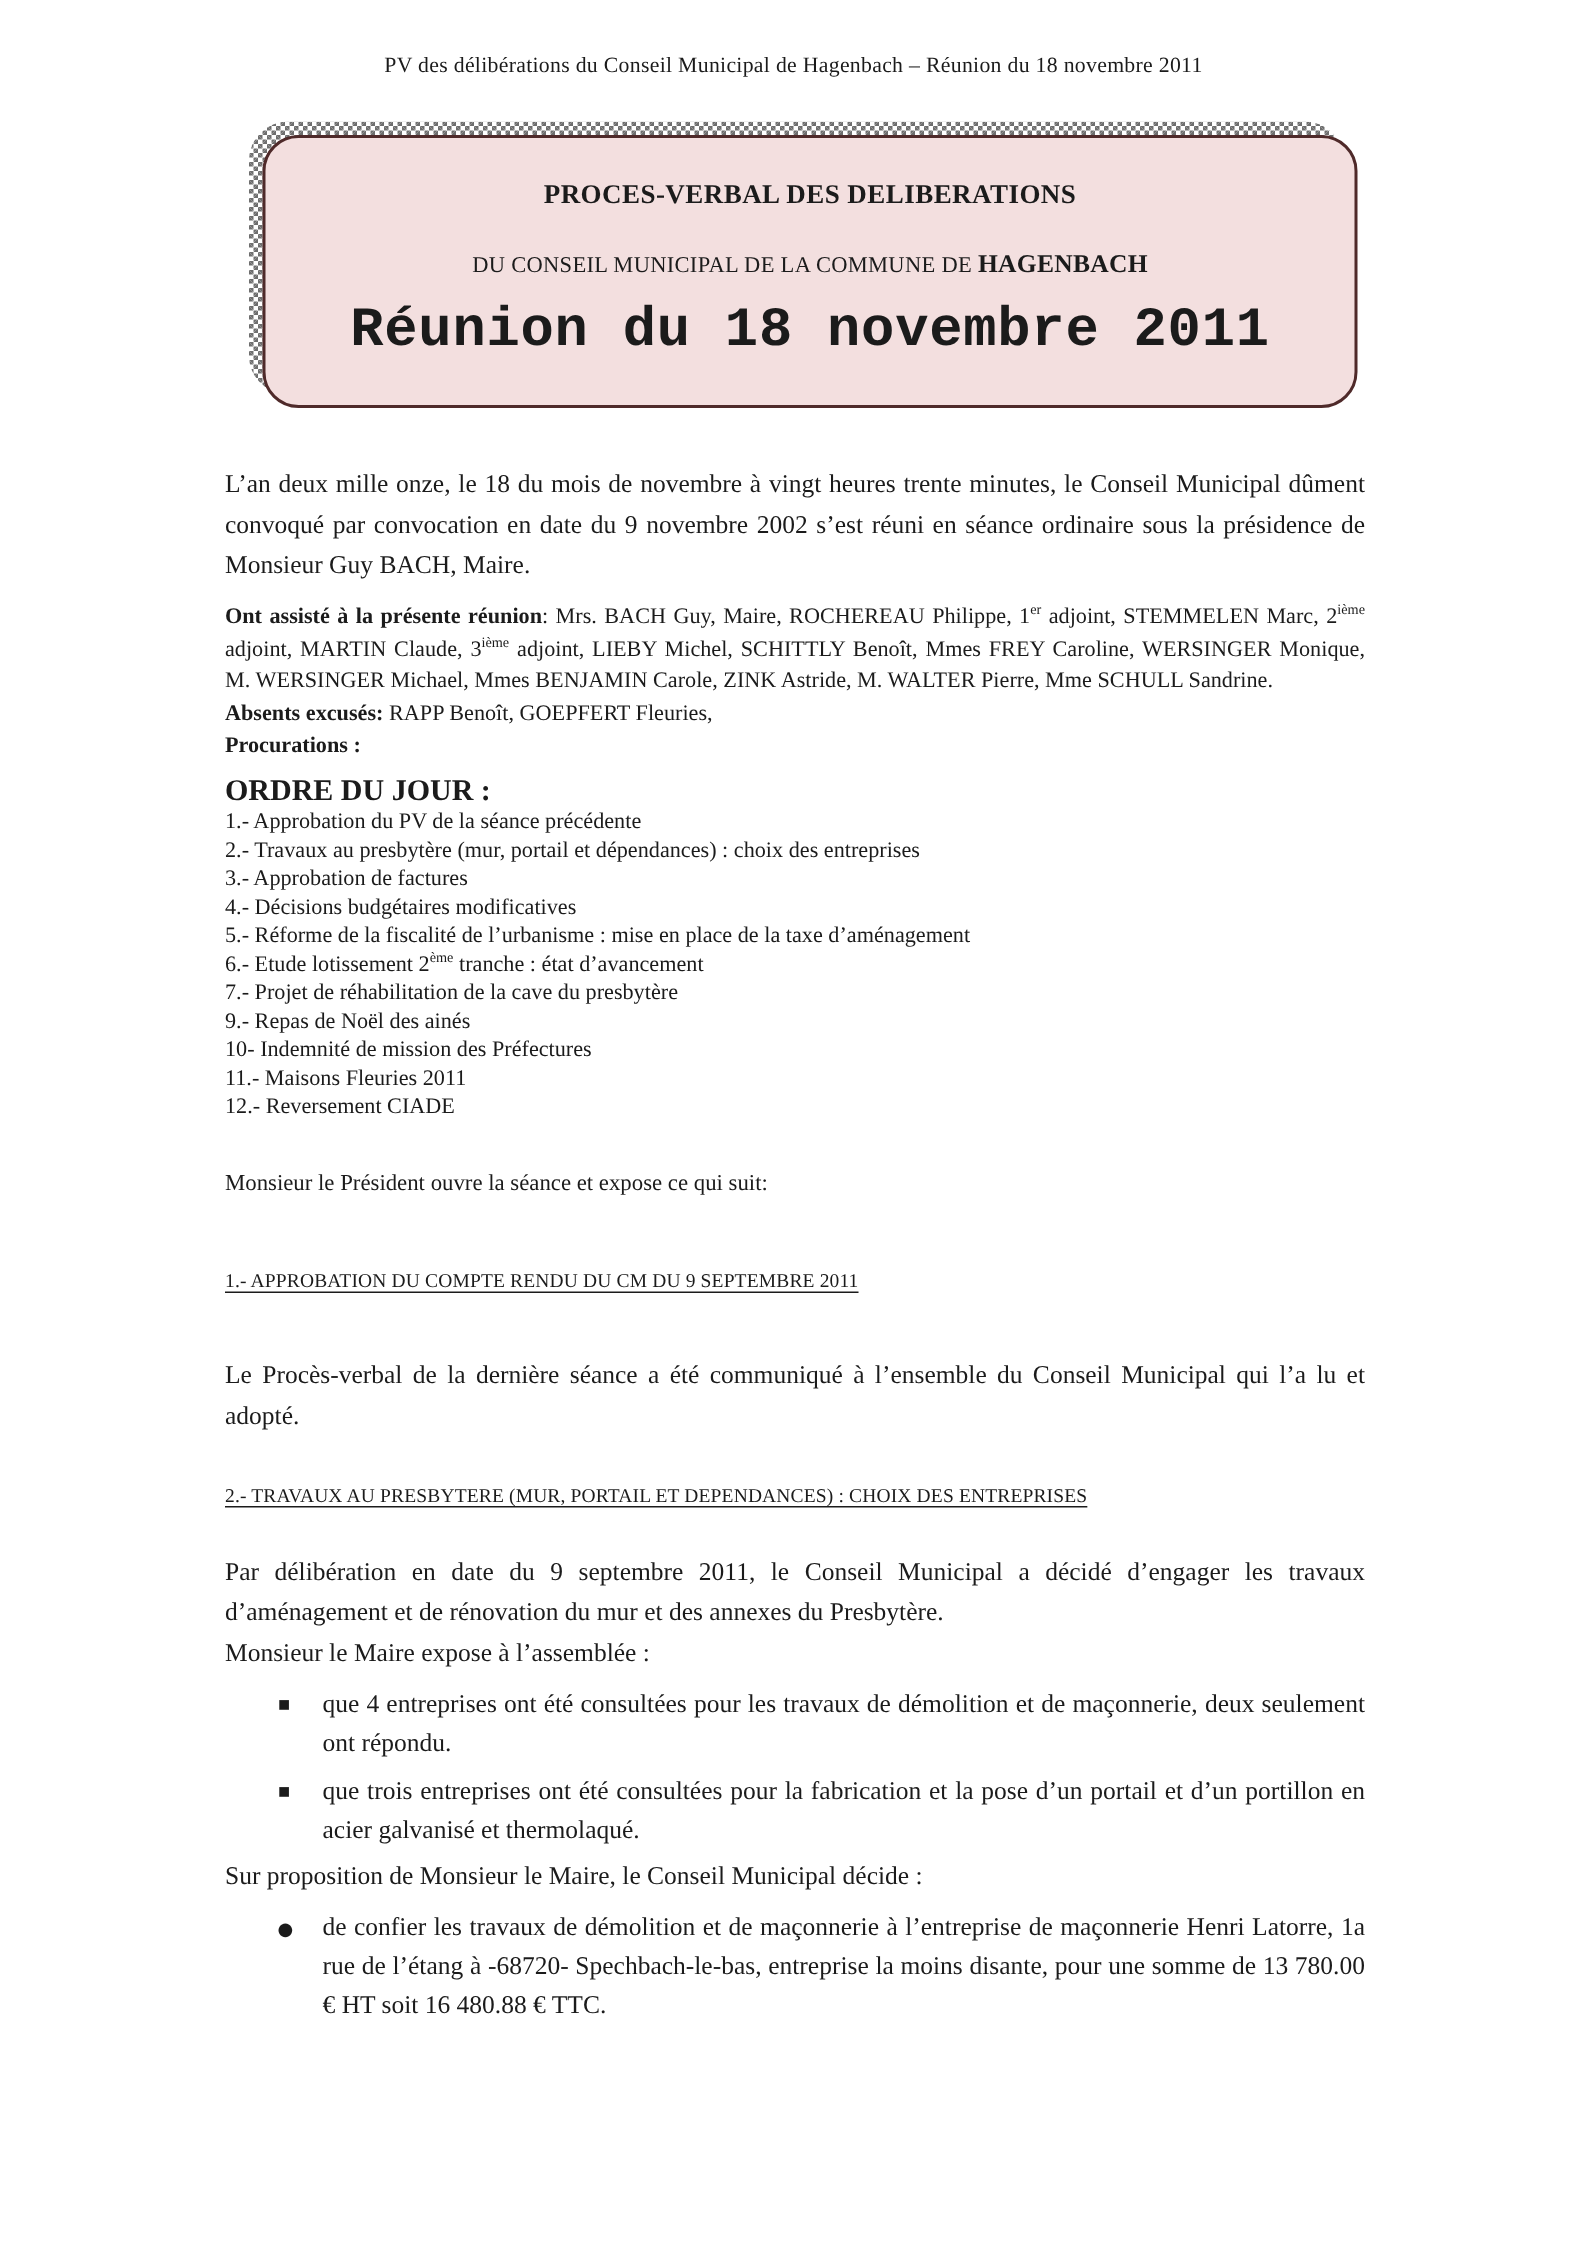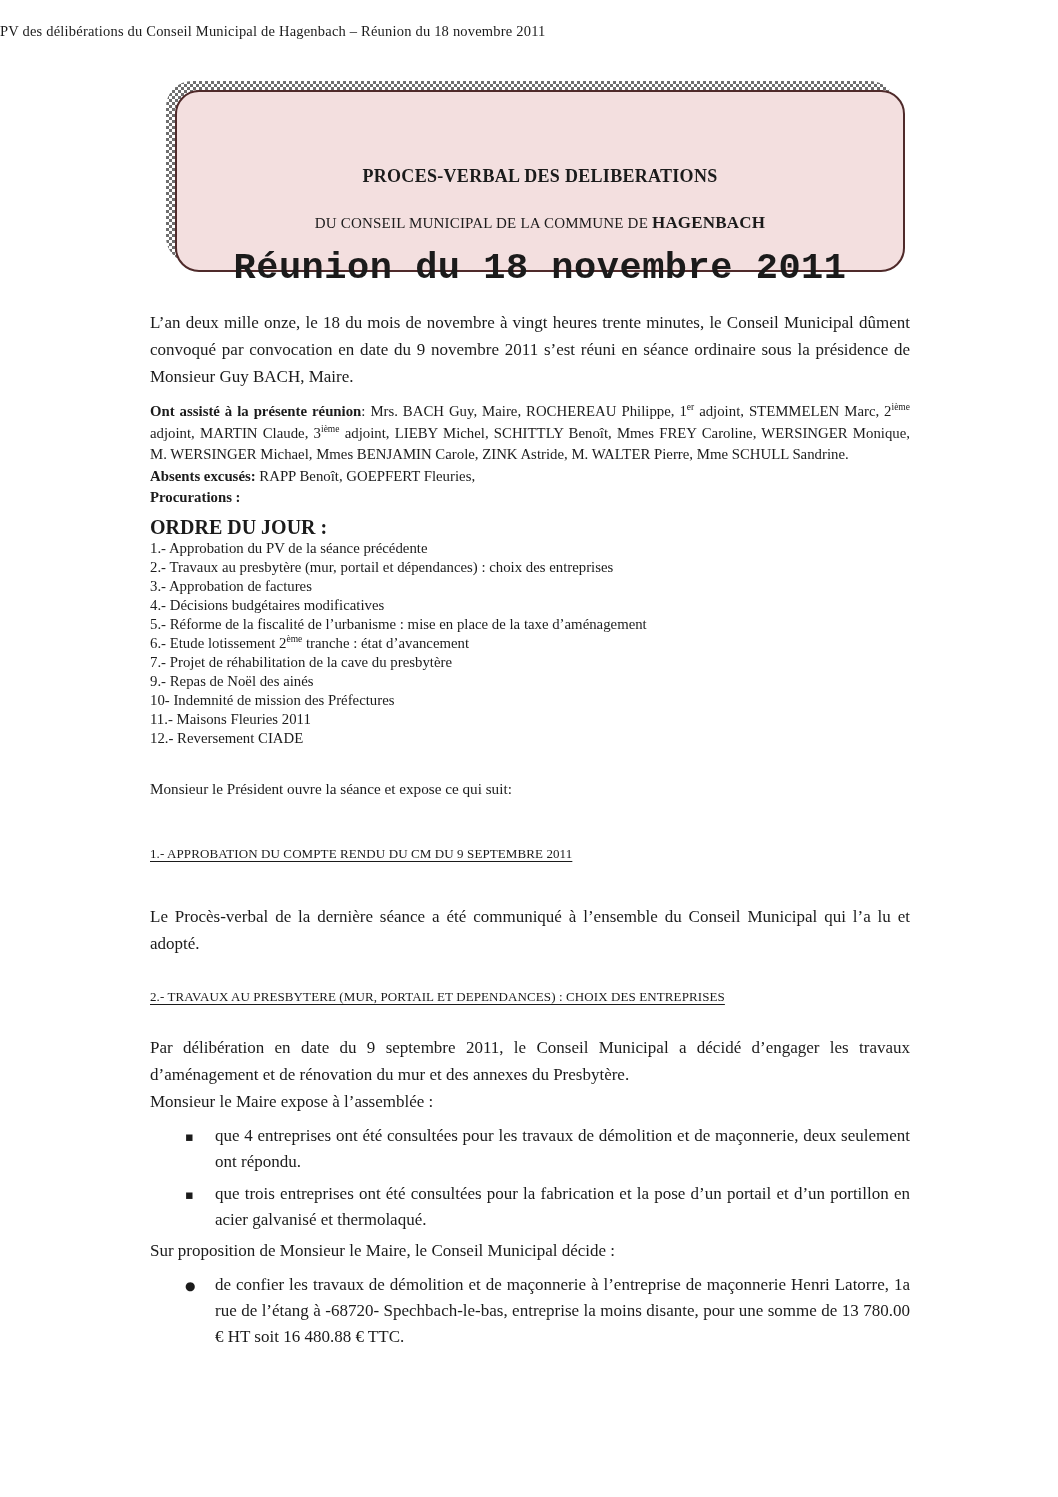--- a/index.html
+++ b/index.html
@@ -11,23 +11,24 @@
     background: #ffffff;
     font-family: "Liberation Serif", "DejaVu Serif", serif;
     color: #1b1b1b;
     overflow: hidden;
     margin: 0 auto;
   }
 
   
   .running-header {
     position: absolute;
-    top: 23px;
+    top: 36px;
     left: 0;
     width: 100%;
+    text-align: center;
     font-size: 14.5px;
     letter-spacing: 0.2px;
   }
 
   
   .titlebox-wrap {
     position: absolute;
     left: 175px;
     top: 90px;
     width: 730px;
@@ -54,21 +55,21 @@
     left: 0;
     top: 0;
     width: 730px;
     height: 182px;
     background: #f3dfdf;
     border: 2px solid #4f2a2a;
     border-radius: 24px;
     text-align: center;
     padding-top: 27px;
   }
-  .tb-line1 { font-size: 18px; font-weight: bold; letter-spacing: 0.3px; margin-top: 47px; }
+  .tb-line1 { font-size: 18px; font-weight: bold; letter-spacing: 0.3px; }
   .tb-line2 { font-size: 15px; margin-top: 26px; letter-spacing: 0.2px; }
   .tb-commune { font-weight: bold; font-size: 17px; }
   .tb-line3 { font-size: 37px; font-weight: bold; margin-top: 14px; letter-spacing: 0.5px; font-family: Liberation Mono, monospace; }
 
   
   .content {
     position: absolute;
     left: 150px;
     top: 303px;
     width: 760px;
@@ -132,21 +133,21 @@
     <div class="titlebox-shadow"></div>
     <div class="titlebox">
       <div class="tb-line1">PROCES-VERBAL DES DELIBERATIONS</div>
       <div class="tb-line2"><span>DU CONSEIL MUNICIPAL DE LA COMMUNE DE </span><span class="tb-commune">HAGENBACH</span></div>
       <div class="tb-line3">Réunion du 18 novembre 2011</div>
     </div>
   </div>
 
   <div class="content">
 
-    <p class="intro just">L’an deux mille onze, le 18 du mois de novembre à vingt heures trente minutes, le Conseil Municipal dûment convoqué par convocation en date du 9 novembre 2011 s’est réuni en séance ordinaire sous la présidence de Monsieur Guy BACH, Maire.</p>
+    <p class="intro just">L’an deux mille onze, le 18 du mois de novembre à vingt heures trente minutes, le Conseil Municipal dûment convoqué par convocation en date du 9 novembre 2002 s’est réuni en séance ordinaire sous la présidence de Monsieur Guy BACH, Maire.</p>
 
     <p class="attendance just"><b>Ont assisté à la présente réunion</b><span>: Mrs. BACH Guy, Maire, ROCHEREAU Philippe, 1</span><sup>er</sup><span> adjoint, STEMMELEN Marc, 2</span><sup>ième</sup><span> adjoint, MARTIN Claude, 3</span><sup>ième</sup><span> adjoint, LIEBY Michel, SCHITTLY Benoît, Mmes FREY Caroline, WERSINGER Monique, M. WERSINGER Michael, Mmes BENJAMIN Carole, ZINK Astride, M. WALTER Pierre, Mme SCHULL Sandrine.</span></p>
 
     <p class="att-line"><b>Absents excusés:</b><span> RAPP Benoît, GOEPFERT Fleuries,</span></p>
 
     <p class="att-line"><b>Procurations :</b></p>
 
     <div class="agenda">
       <div class="agenda-title">ORDRE DU JOUR :</div>
       <div class="agenda-item"><span>1.- Approbation du PV de la séance précédente</span></div>

